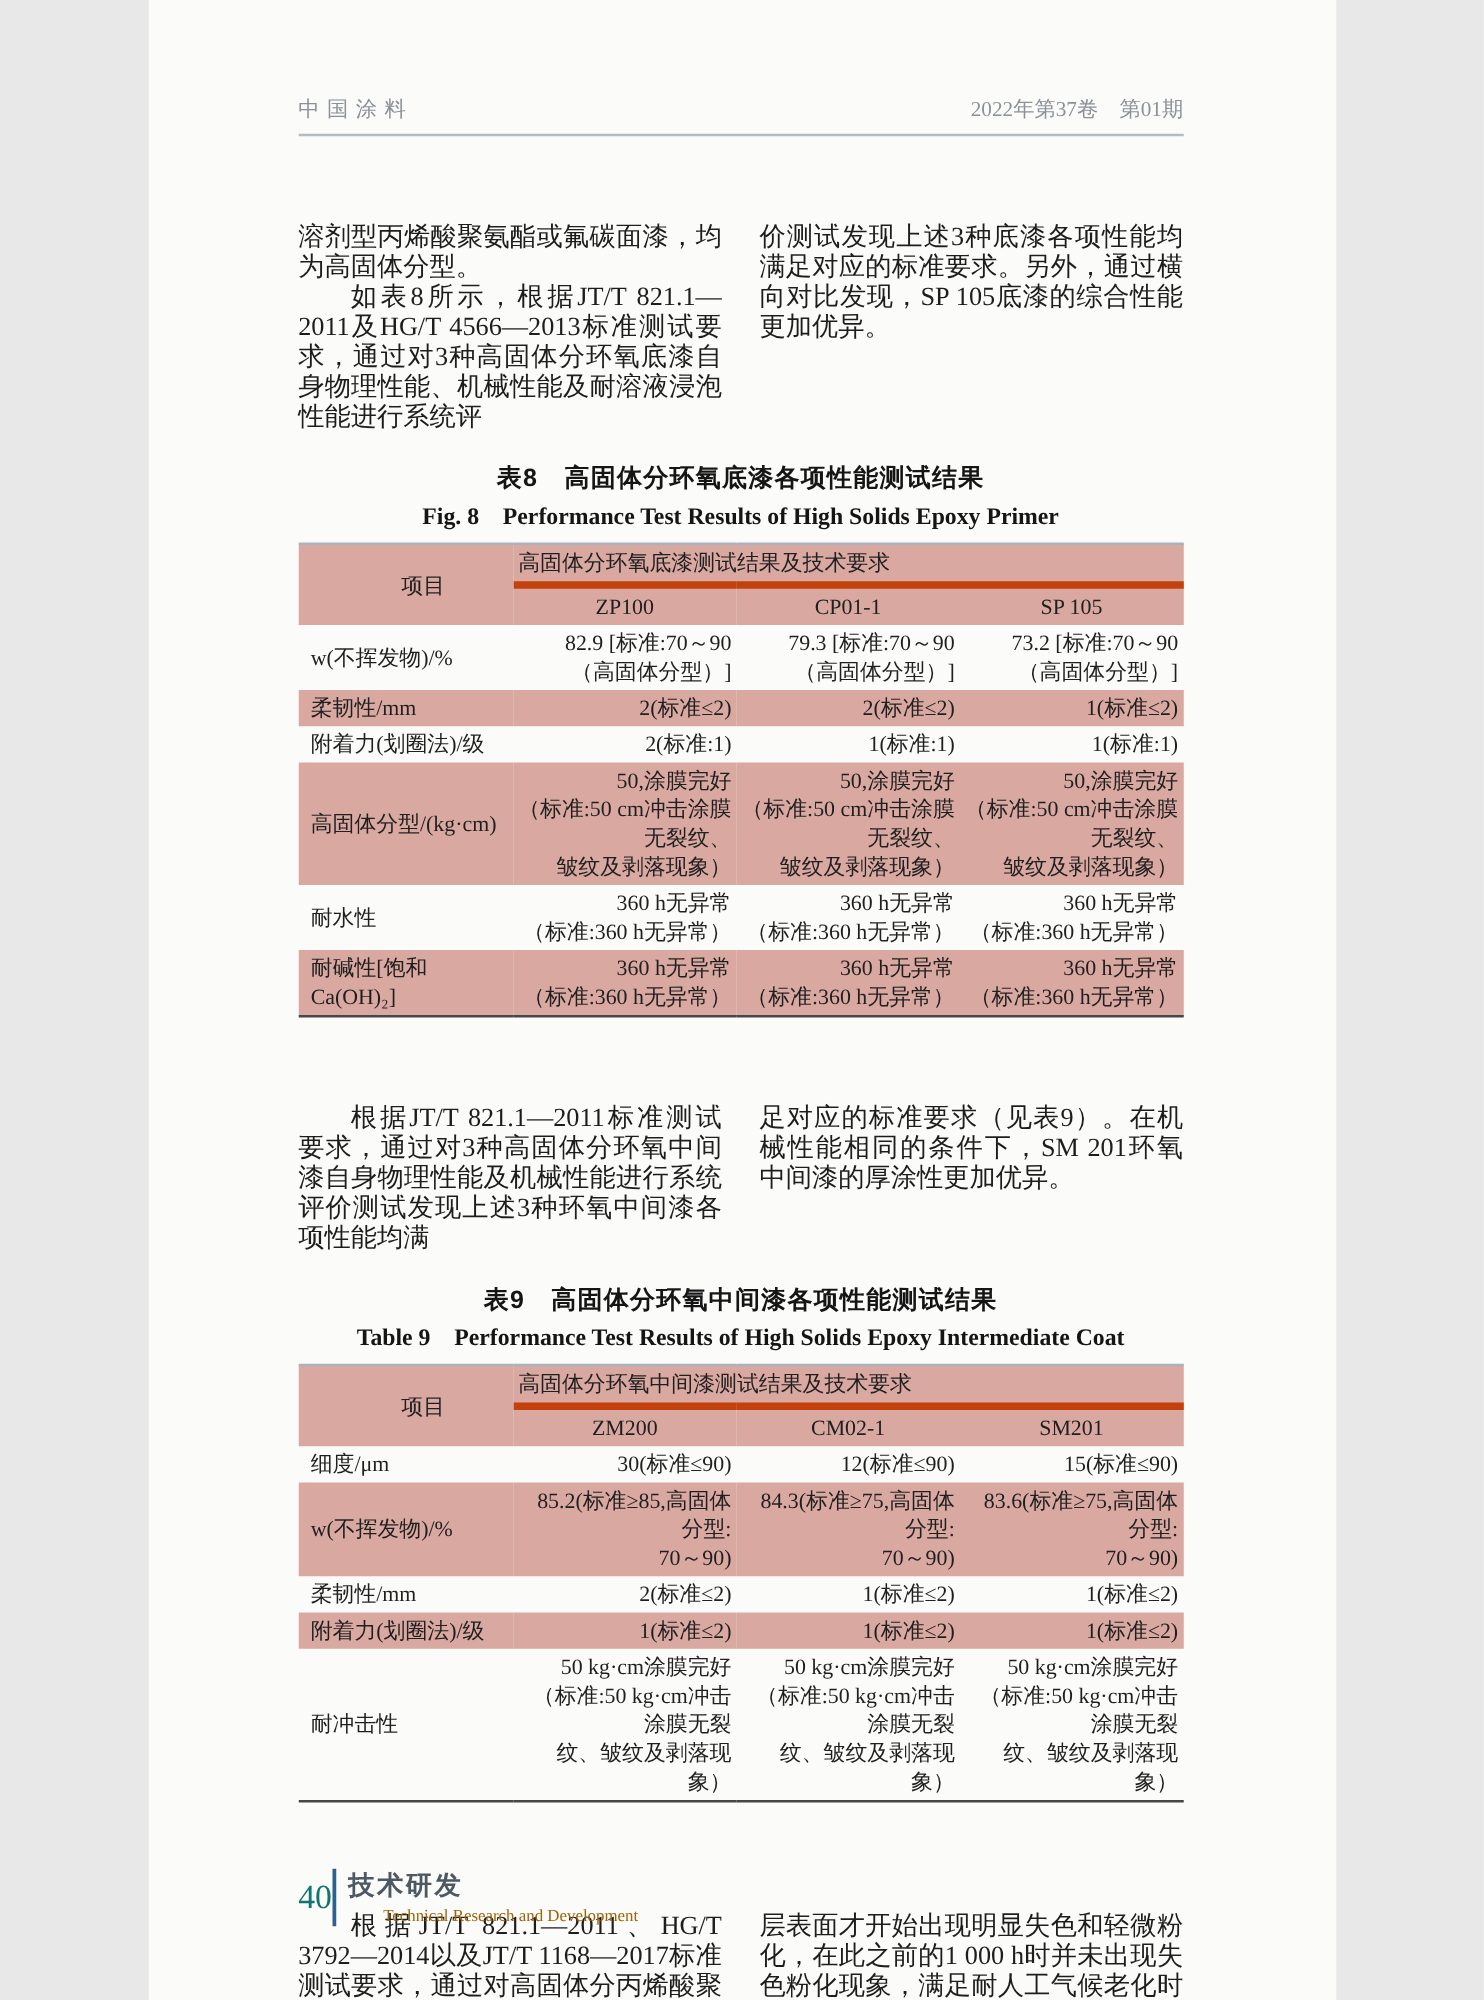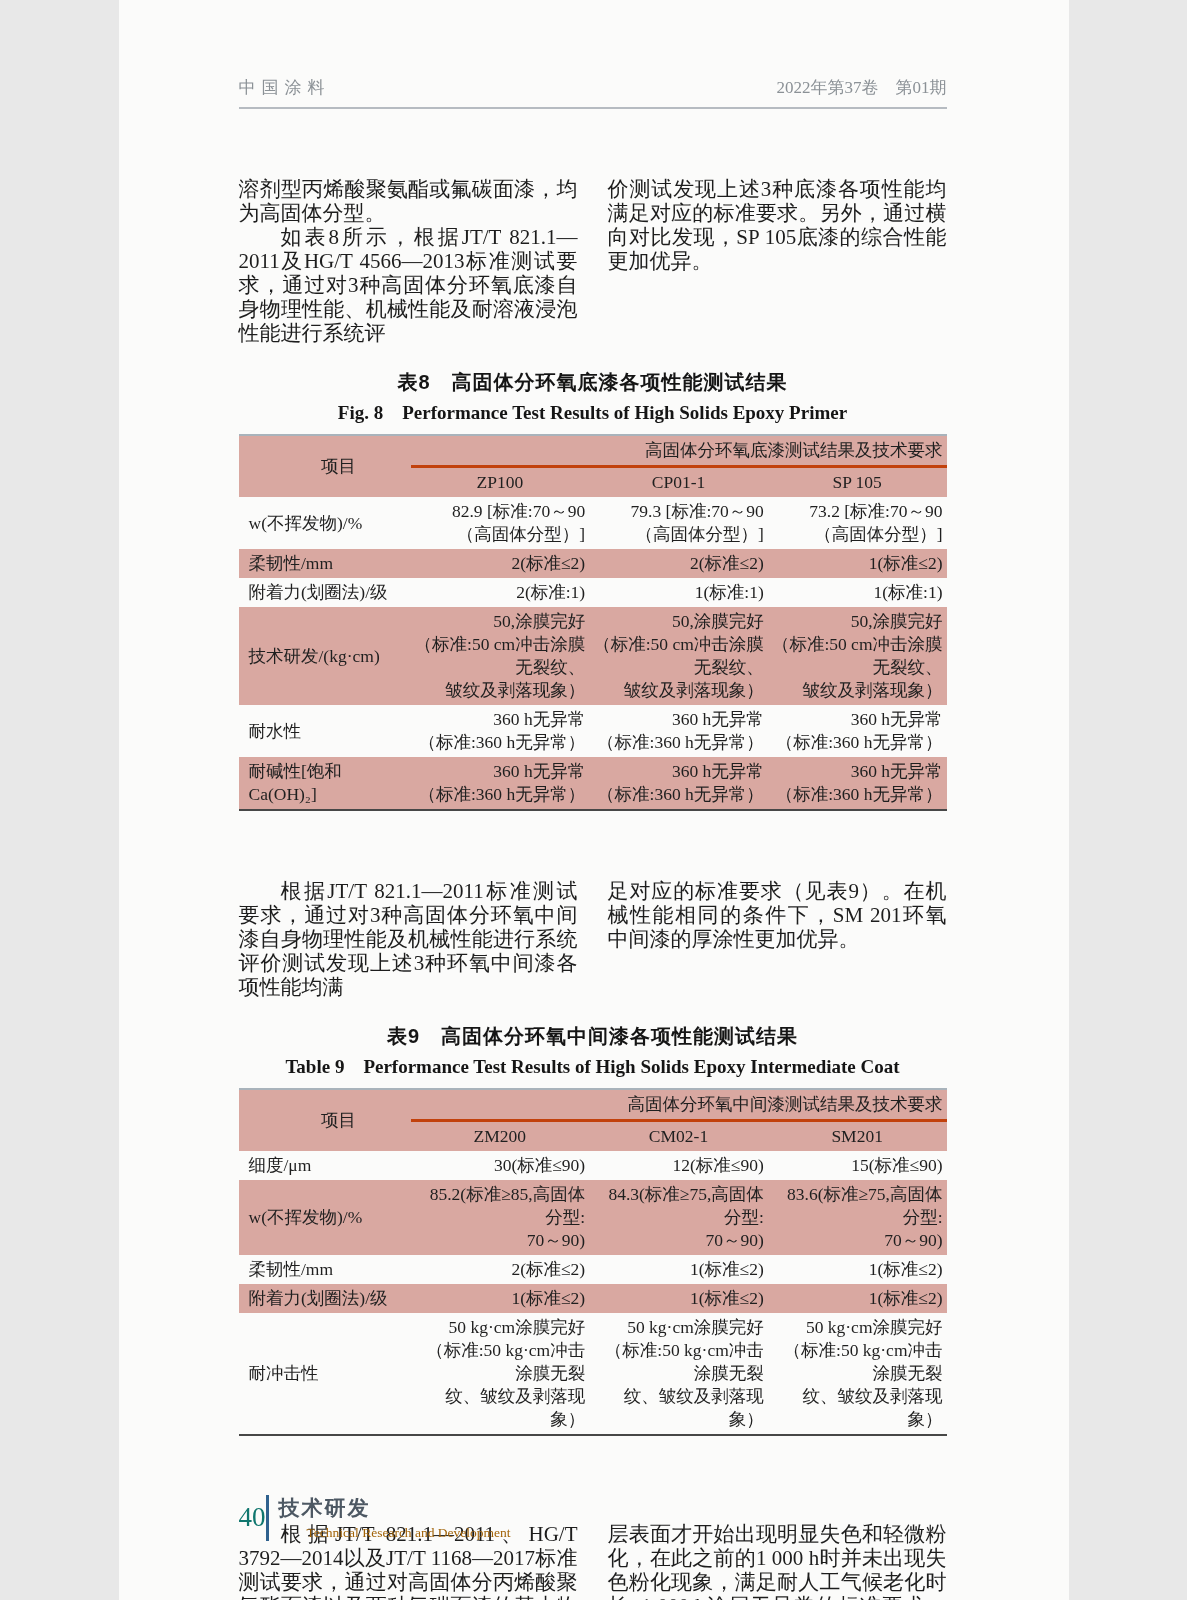--- a/index.html
+++ b/index.html
@@ -35,21 +35,21 @@
     width:100%; border-collapse:collapse;
     border-top:2px solid #a9b3bb; border-bottom:2px solid #474747;
     font-size:17.5px; table-layout:fixed;
   }
   table.perf col.c0 { width:172px; }
   table.perf th, table.perf td {
     font-weight:normal; line-height:23px; padding:3px 4px;
     white-space:pre-line; vertical-align:middle; color:#1f1f1f;
   }
   table.perf thead th { background:#d9a8a1; }
-  table.perf .span-h { border-bottom:3px solid #c2410c; text-align:right; }
+  table.perf .span-h { border-bottom:6px solid #c2410c; text-align:left; }
   table.perf .item-h { text-align:center;padding-left:32px; }
   table.perf .prod { text-align:center; }
   table.perf tbody th { text-align:left; padding-left:10px; }
   table.perf tbody td { text-align:right; }
   tr.r-pink th, tr.r-pink td { background:#d9a8a1; }
   
   .foot { position:absolute; left:120px; top:1494px; display:flex; align-items:center; }
   .foot .pg { font-size:27px; color:#0f766e; }
   .foot .bar { width:3px; height:46px; background:#2f618e; margin-right:10px; }
   .foot .sec-cn {
@@ -118,21 +118,21 @@
           <td>2(标准≤2)</td>
           <td>1(标准≤2)</td>
         </tr>
         <tr>
           <th>附着力(划圈法)/级</th>
           <td>2(标准:1)</td>
           <td>1(标准:1)</td>
           <td>1(标准:1)</td>
         </tr>
         <tr class="r-pink">
-          <th>技术研发/(kg·cm)</th>
+          <th>高固体分型/(kg·cm)</th>
           <td>50,涂膜完好
 （标准:50 cm冲击涂膜无裂纹、
 皱纹及剥落现象）</td>
           <td>50,涂膜完好
 （标准:50 cm冲击涂膜无裂纹、
 皱纹及剥落现象）</td>
           <td>50,涂膜完好
 （标准:50 cm冲击涂膜无裂纹、
 皱纹及剥落现象）</td>
         </tr>

